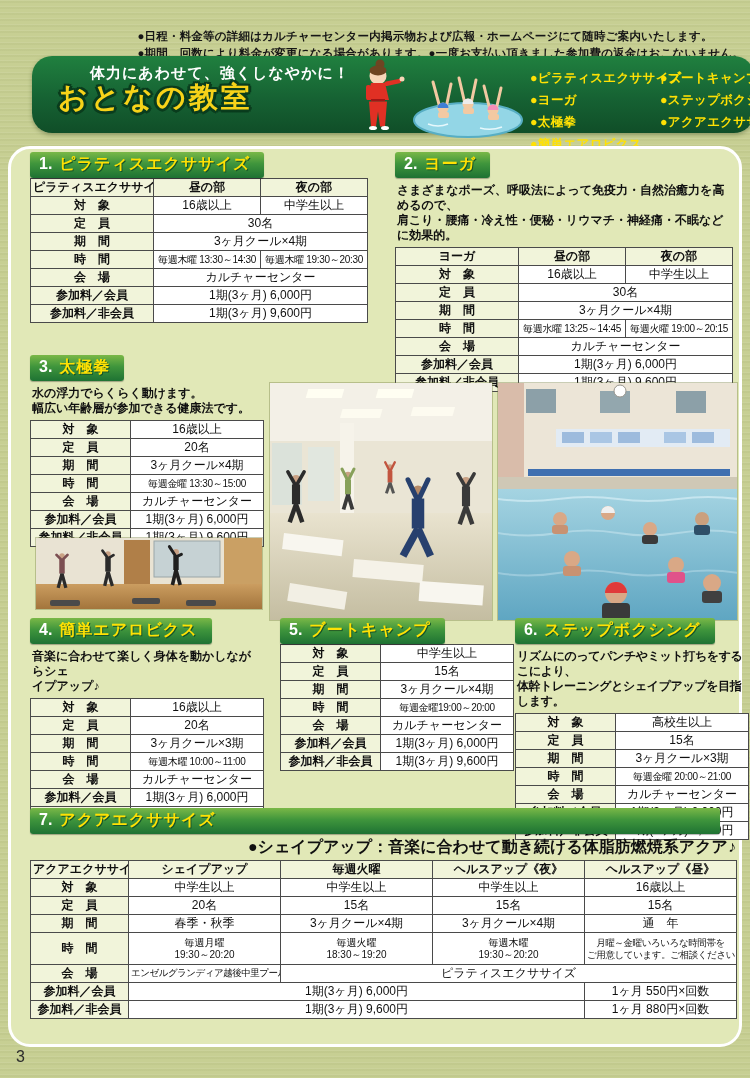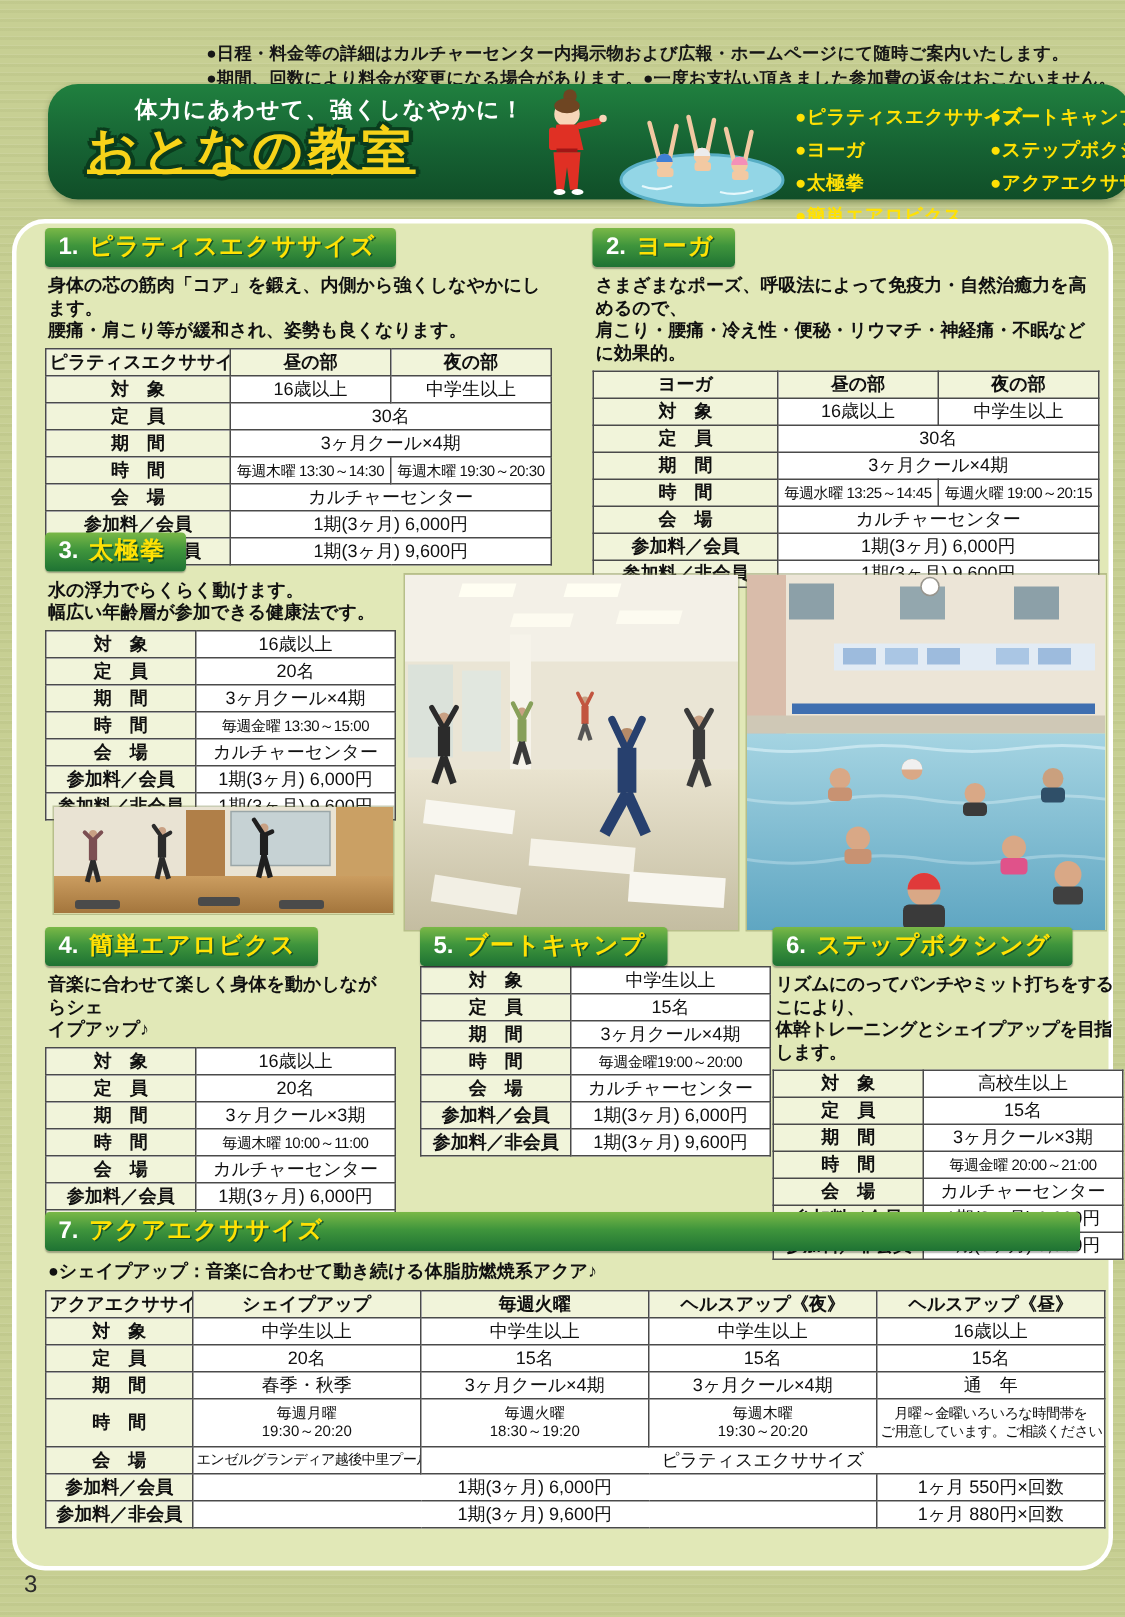--- a/index.html
+++ b/index.html
@@ -12,41 +12,41 @@
   }
   
   .top-notes{position:absolute;top:28px;right:6px;text-align:left;
     font-size:11.5px;line-height:17px;color:#161616;font-weight:bold;letter-spacing:.2px;}
   
   .banner{position:absolute;left:14px;top:56px;width:722px;height:77px;border-radius:20px;
     background:linear-gradient(180deg,#20803f 0%,#166233 55%,#104e28 100%);
     box-shadow:0 2px 4px rgba(40,60,20,.35);margin-left:18px;}
   .tagline{position:absolute;left:58px;top:8px;color:#ffffff;font-weight:bold;
     font-size:15px;letter-spacing:1px;}
-  .banner-title{position:absolute;left:26px;top:27px;font-size:33px;font-weight:bold;
+  .banner-title{position:absolute;left:26px;top:27px;font-size:29px;font-weight:bold;
     color:#f7d319;letter-spacing:3px;line-height:1;
     text-shadow:2px 2px 0 #0a3c1d,-2px 2px 0 #0a3c1d,2px -2px 0 #0a3c1d,-2px -2px 0 #0a3c1d,
-      0 3px 0 #0a3c1d,3px 0 0 #0a3c1d,0 -2px 0 #0a3c1d,-3px 0 0 #0a3c1d;text-decoration:underline;}
+      0 3px 0 #0a3c1d,3px 0 0 #0a3c1d,0 -2px 0 #0a3c1d,-3px 0 0 #0a3c1d;}
   .banner-art{position:absolute;left:308px;top:0;width:190px;height:85px;}
   .class-list{position:absolute;left:498px;top:14px;display:flex;gap:6px;}
   .cl-col{display:flex;flex-direction:column;gap:5px;}
   .cl-col.c1{width:124px;}
   .cl-item{color:#ffe104;font-weight:bold;font-size:12.5px;letter-spacing:.3px;white-space:nowrap;}
   
   .panel{position:absolute;left:8px;top:146px;width:734px;height:901px;box-sizing:border-box;
     background:#e1e8b7;border:3px solid #ffffff;border-radius:22px;}
   .sec{position:absolute;}
   .sec-header{display:inline-flex;align-items:baseline;gap:7px;
     background:linear-gradient(180deg,#7ab847 0%,#3f953c 45%,#1e7233 100%);
     border-radius:3px;padding:2px 14px 3px 9px;box-shadow:0 1px 1px rgba(0,0,0,.3);}
   .sec-num{color:#ffffff;font-weight:bold;font-size:16px;}
   .sec-title{color:#ffe104;font-weight:bold;font-size:16px;letter-spacing:1px;
     text-shadow:1px 1px 0 #14532a;white-space:nowrap;}
   .desc{margin:5px 0 4px 2px;font-size:12px;line-height:15px;color:#101010;font-weight:bold;}
-  .bullets{margin:5px 0 5px 2px;font-size:12px;line-height:16px;color:#101010;font-weight:bold;}
+  .bullets{margin:5px 0 5px 2px;font-size:16px;line-height:16px;color:#101010;font-weight:bold;text-align:right;}
   
   table.info{border-collapse:collapse;table-layout:fixed;background:#ffffff;}
   .info td{border:1px solid #4a4a4a;background:#ffffff;font-size:12px;color:#101010;
     text-align:center;vertical-align:middle;height:15.5px;padding:0 2px;
     overflow:hidden;white-space:nowrap;}
   .info td.lbl{background:#f1f4da;font-weight:bold;}
   .info td.sm{font-size:10px;letter-spacing:-.3px;}
   .info td.xs{font-size:9.5px;letter-spacing:-.5px;}
   .tline{line-height:12px;font-size:10px;}
   .tline.xs{font-size:9.5px;letter-spacing:-.4px;}
@@ -118,24 +118,20 @@
   </div>
 </div>
 
 <div class="panel">
 
   <div class="sec" style="left:19px;top:3px;width:337px">
     <div class="sec-header">
       <span class="sec-num">1.</span>
       <span class="sec-title">ピラティスエクササイズ</span>
     </div>
-    <div class="desc">
-      <div>身体の芯の筋肉「コア」を鍛え、内側から強くしなやかにします。</div>
-      <div>腰痛・肩こり等が緩和され、姿勢も良くなります。</div>
-    </div>
     <table class="info" style="width:337px">
       <colgroup>
           <col style="width:123px">
           <col style="width:107px">
           <col style="width:107px">
         </colgroup>
       <tbody>
           <tr>
             <td class="lbl">ピラティスエクササイズ</td>
           <td class="lbl">昼の部</td>

